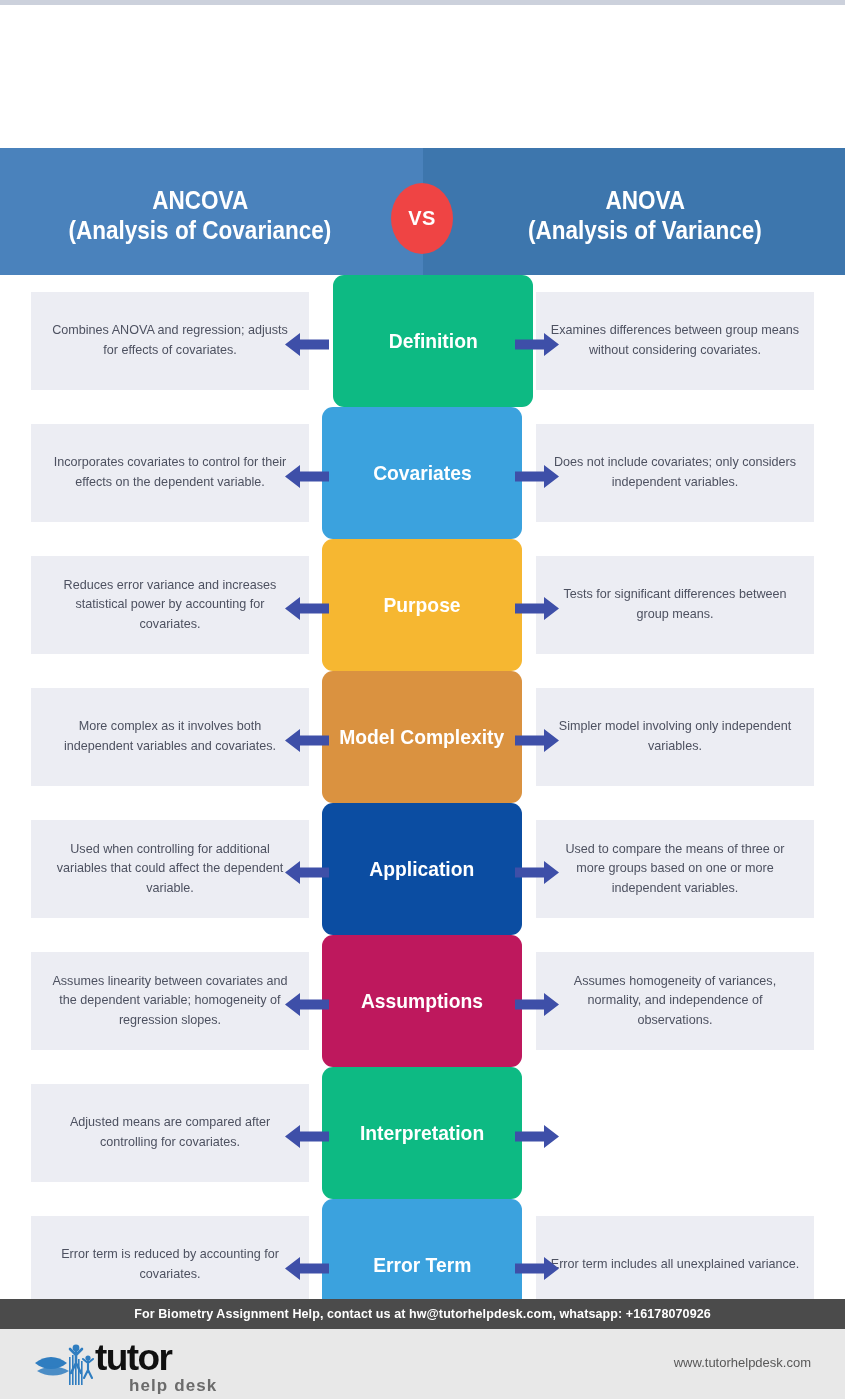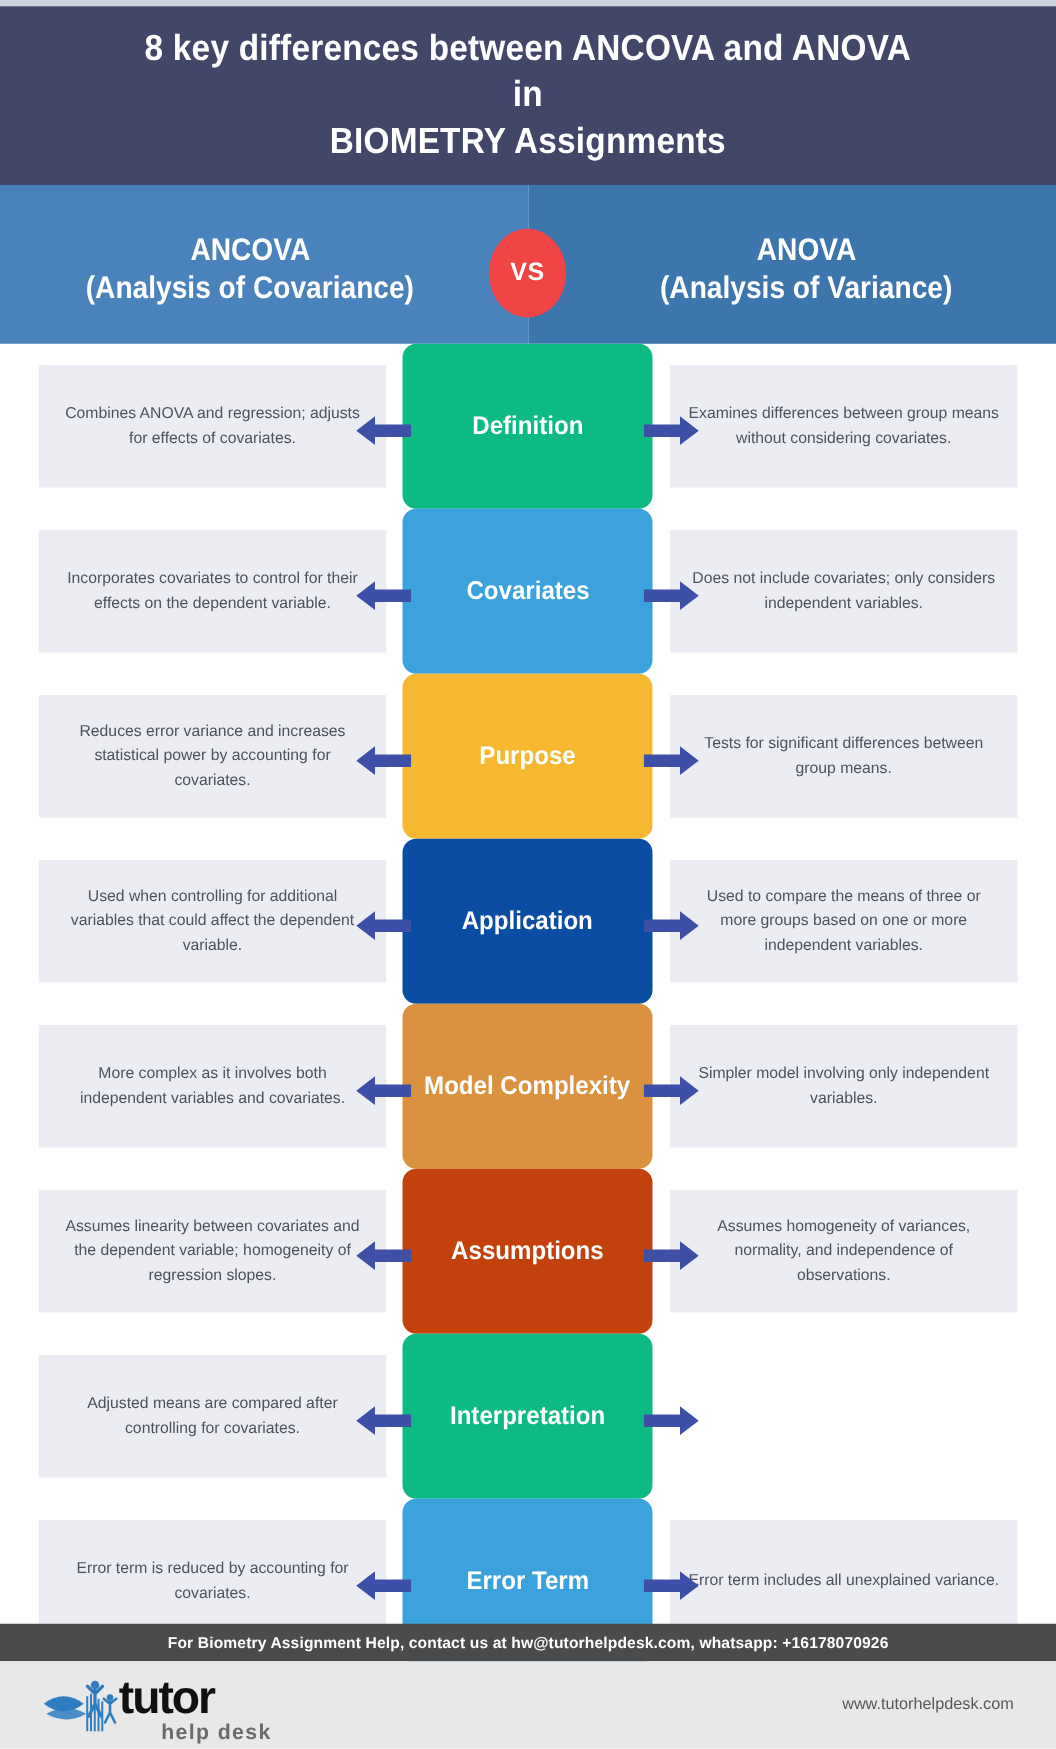--- a/index.html
+++ b/index.html
@@ -222,25 +222,20 @@
     font-size: 13px;
   }
 </style>
 </head>
 <body>
 
 <div class="page">
 
   <div class="top-strip"></div>
 
-  <div class="title-band">
-    <div class="title-text">8 key differences between ANCOVA and ANOVA
-in
-BIOMETRY Assignments</div>
-  </div>
 
   <div class="compare-band">
     <div class="compare-half left"></div>
     <div class="compare-half right"></div>
 
     <div class="compare-label left">
       <div class="compare-abbr">ANCOVA</div>
       <div class="compare-full">(Analysis of Covariance)</div>
     </div>
 
@@ -252,21 +247,21 @@
   <div class="vs-badge">VS</div>
 
   <div class="rows" id="rows-container">
       <div class="row">
         <div class="side-panel left">
           <div class="side-text">Combines ANOVA and regression; adjusts for effects of covariates.</div>
         </div>
         <div class="side-panel right">
           <div class="side-text">Examines differences between group means without considering covariates.</div>
         </div>
-        <div class="center-card" style="background: rgb(13, 186, 131);">
+        <div class="center-card" style="background: rgb(13, 186, 131); margin-left: 11px;">
           <div class="center-label">Definition</div>
         </div>
         <div class="arrow left">
           <svg width="44" height="25" viewBox="0 0 44 25">
             <path d="M0 12.5 L15 1 L15 7.5 L44 7.5 L44 17.5 L15 17.5 L15 24 Z" fill="#3e4fa8"></path>
           </svg>
         </div>
         <div class="arrow right">
           <svg width="44" height="25" viewBox="0 0 44 25">
             <path d="M44 12.5 L29 1 L29 7.5 L0 7.5 L0 17.5 L29 17.5 L29 24 Z" fill="#3e4fa8"></path>
@@ -310,20 +305,41 @@
           </svg>
         </div>
         <div class="arrow right">
           <svg width="44" height="25" viewBox="0 0 44 25">
             <path d="M44 12.5 L29 1 L29 7.5 L0 7.5 L0 17.5 L29 17.5 L29 24 Z" fill="#3e4fa8"></path>
           </svg>
         </div>
       </div>
       <div class="row">
         <div class="side-panel left">
+          <div class="side-text">More complex as it involves both independent variables and covariates.</div>
+        </div>
+        <div class="side-panel right">
+          <div class="side-text">Simpler model involving only independent variables.</div>
+        </div>
+        <div class="center-card" style="background: rgb(218, 146, 64);">
+          <div class="center-label">Model Complexity</div>
+        </div>
+        <div class="arrow left">
+          <svg width="44" height="25" viewBox="0 0 44 25">
+            <path d="M0 12.5 L15 1 L15 7.5 L44 7.5 L44 17.5 L15 17.5 L15 24 Z" fill="#3e4fa8"></path>
+          </svg>
+        </div>
+        <div class="arrow right">
+          <svg width="44" height="25" viewBox="0 0 44 25">
+            <path d="M44 12.5 L29 1 L29 7.5 L0 7.5 L0 17.5 L29 17.5 L29 24 Z" fill="#3e4fa8"></path>
+          </svg>
+        </div>
+      </div>
+      <div class="row">
+        <div class="side-panel left">
           <div class="side-text">Used when controlling for additional variables that could affect the dependent variable.</div>
         </div>
         <div class="side-panel right">
           <div class="side-text">Used to compare the means of three or more groups based on one or more independent variables.</div>
         </div>
         <div class="center-card" style="background: rgb(11, 77, 162);">
           <div class="center-label">Application</div>
         </div>
         <div class="arrow left">
           <svg width="44" height="25" viewBox="0 0 44 25">
@@ -331,47 +347,26 @@
           </svg>
         </div>
         <div class="arrow right">
           <svg width="44" height="25" viewBox="0 0 44 25">
             <path d="M44 12.5 L29 1 L29 7.5 L0 7.5 L0 17.5 L29 17.5 L29 24 Z" fill="#3e4fa8"></path>
           </svg>
         </div>
       </div>
       <div class="row">
         <div class="side-panel left">
-          <div class="side-text">More complex as it involves both independent variables and covariates.</div>
-        </div>
-        <div class="side-panel right">
-          <div class="side-text">Simpler model involving only independent variables.</div>
-        </div>
-        <div class="center-card" style="background: rgb(218, 146, 64);">
-          <div class="center-label">Model Complexity</div>
-        </div>
-        <div class="arrow left">
-          <svg width="44" height="25" viewBox="0 0 44 25">
-            <path d="M0 12.5 L15 1 L15 7.5 L44 7.5 L44 17.5 L15 17.5 L15 24 Z" fill="#3e4fa8"></path>
-          </svg>
-        </div>
-        <div class="arrow right">
-          <svg width="44" height="25" viewBox="0 0 44 25">
-            <path d="M44 12.5 L29 1 L29 7.5 L0 7.5 L0 17.5 L29 17.5 L29 24 Z" fill="#3e4fa8"></path>
-          </svg>
-        </div>
-      </div>
-      <div class="row">
-        <div class="side-panel left">
           <div class="side-text">Assumes linearity between covariates and the dependent variable; homogeneity of regression slopes.</div>
         </div>
         <div class="side-panel right">
           <div class="side-text">Assumes homogeneity of variances, normality, and independence of observations.</div>
         </div>
-        <div class="center-card" style="background: #c2410c;">
+        <div class="center-card" style="background: #be185d;">
           <div class="center-label">Assumptions</div>
         </div>
         <div class="arrow left">
           <svg width="44" height="25" viewBox="0 0 44 25">
             <path d="M0 12.5 L15 1 L15 7.5 L44 7.5 L44 17.5 L15 17.5 L15 24 Z" fill="#3e4fa8"></path>
           </svg>
         </div>
         <div class="arrow right">
           <svg width="44" height="25" viewBox="0 0 44 25">
             <path d="M44 12.5 L29 1 L29 7.5 L0 7.5 L0 17.5 L29 17.5 L29 24 Z" fill="#3e4fa8"></path>

